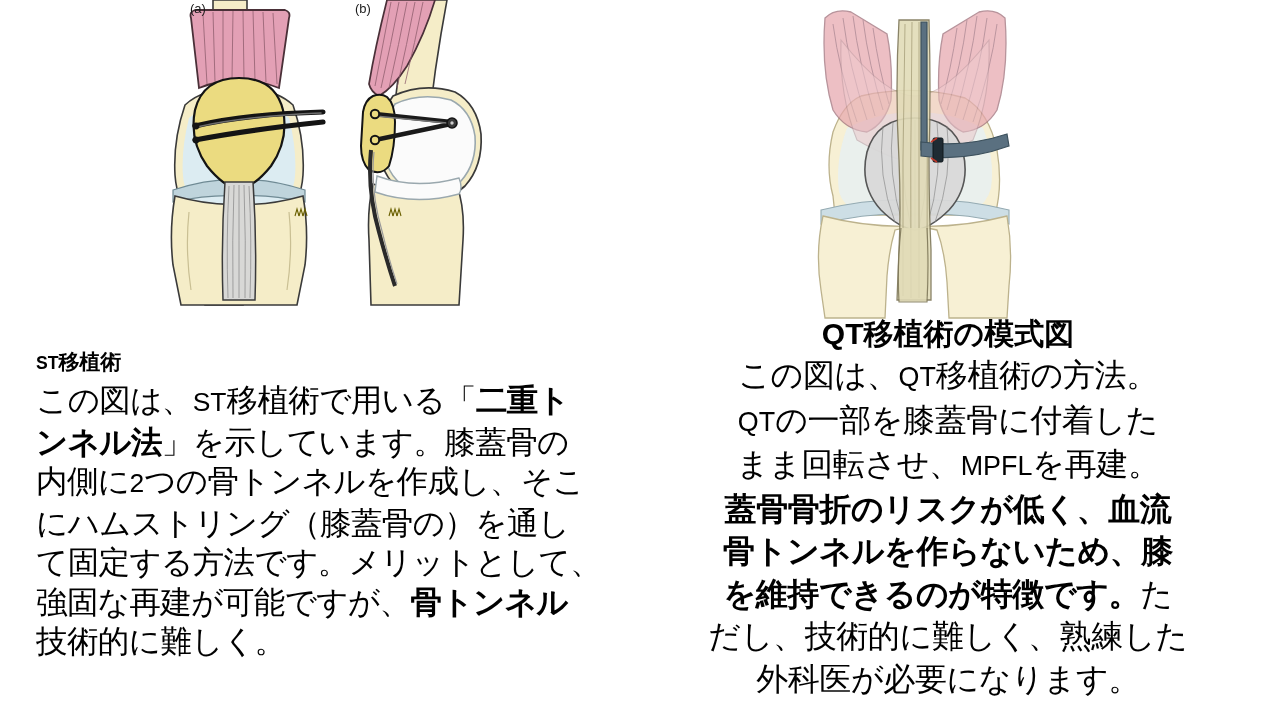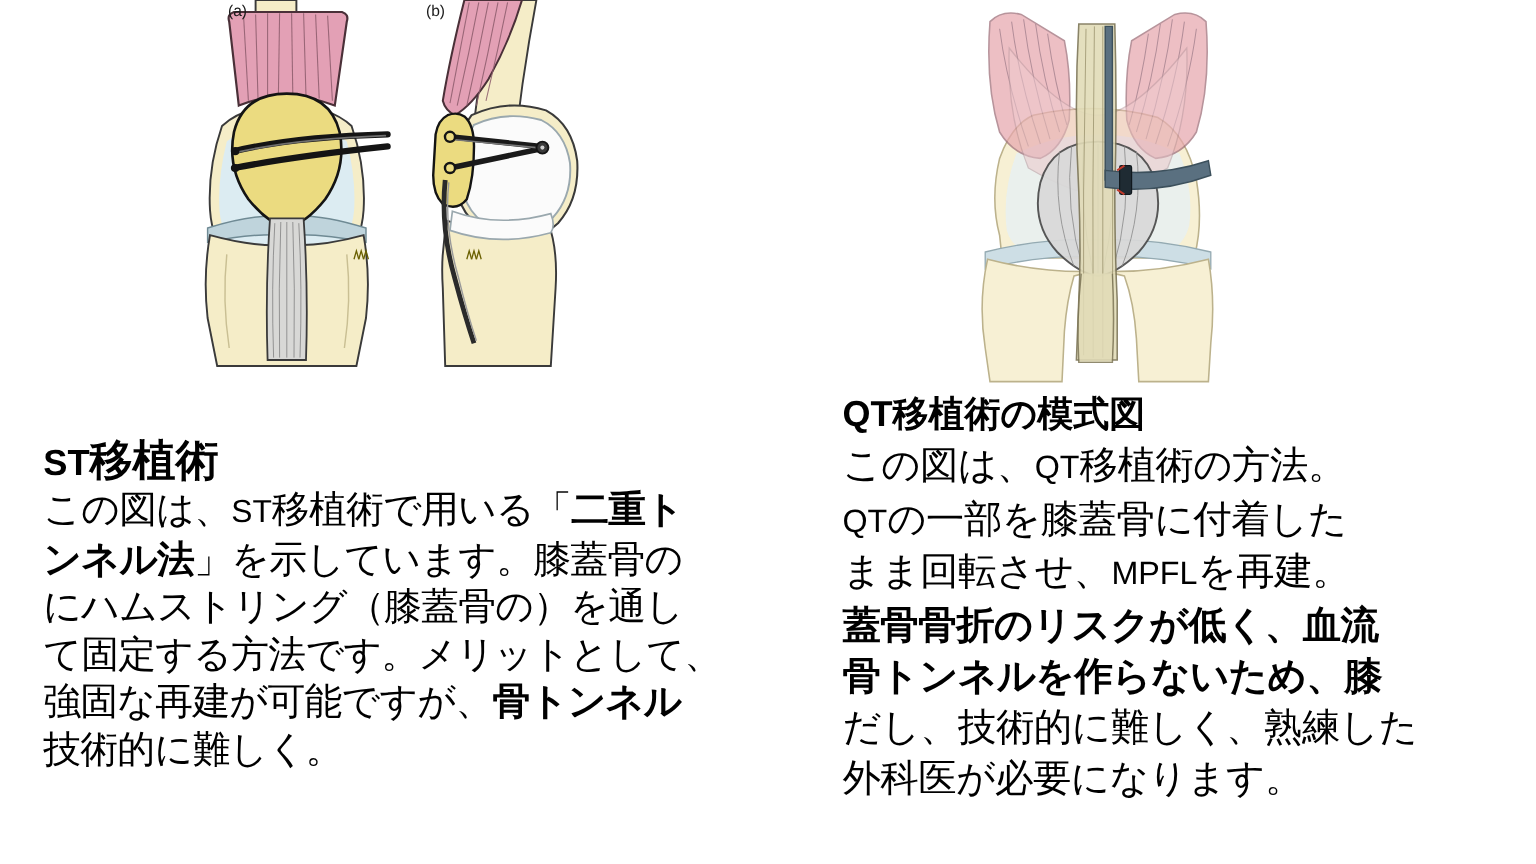--- a/index.html
+++ b/index.html
@@ -45,32 +45,33 @@
   }
 
   #text-st {
     left:36px; top:344px;
     width:616px;
     font-size:31.5px;
     line-height:39.5px;
   }
 
   #text-qt {
-    left:702px; top:326px;
+    left:702px; top:314px;
     width:492px;
     font-size:32px;
     line-height:42.5px;
+    text-align:center;
   }
 
   .heading {
     font-weight:bold;
     display:block;
     white-space:nowrap;
   }
-  #text-st .heading { font-size:36px; line-height:36px; letter-spacing:-0.2px;margin-top:22px; }
+  #text-st .heading { font-size:21px; line-height:36px; letter-spacing:-0.2px; }
   #text-qt .heading { font-size:30px; line-height:40px; }
 
   .body-para { display:block; }
 
   .body-para b { font-weight:bold; }
 
   .ln { display:block; white-space:nowrap; }
 
   
   #text-st .ln { letter-spacing:-0.6px; }
@@ -278,20 +279,21 @@
 
   <div class="text-block" id="text-st">
 
     <span class="heading"><span class="latin">ST</span><span>移植術</span></span>
 
     <span class="body-para">
       <span class="ln"><span>この図は、</span><span class="latin">ST</span><span>移植術で用いる「</span><b>二重ト</b></span>
 
       <span class="ln"><b>ンネル法</b><span>」を示しています。膝蓋骨の</span></span>
 
+      <span class="ln"><span>内側に</span><span class="latin">2</span><span>つの骨トンネルを作成し、そこ</span></span>
 
       <span class="ln"><span>にハムストリング（膝蓋骨の）を通し</span></span>
 
       <span class="ln"><span>て固定する方法です。メリットとして、</span></span>
 
       <span class="ln"><span>強固な再建が可能ですが、</span><b>骨トンネル</b></span>
 
 
       <span class="ln"><span>技術的に難しく。</span></span>
     </span>
@@ -305,20 +307,21 @@
       <span class="ln"><span>この図は、</span><span class="latin">QT</span><span>移植術の方法。</span></span>
 
       <span class="ln"><span class="latin">QT</span><span>の一部を膝蓋骨に付着した</span></span>
 
       <span class="ln"><span>まま回転させ、</span><span class="latin">MPFL</span><span>を再建。</span></span>
 
       <span class="ln"><b>蓋骨骨折のリスクが低く、血流</b></span>
 
       <span class="ln"><b>骨トンネルを作らないため、膝</b></span>
 
+      <span class="ln"><b>を維持できるのが特徴です。</b><span>た</span></span>
 
       <span class="ln"><span>だし、技術的に難しく、熟練した</span></span>
 
       <span class="ln"><span>外科医が必要になります。</span></span>
     </span>
   </div>
 
 </div>
 
 </body></html>

